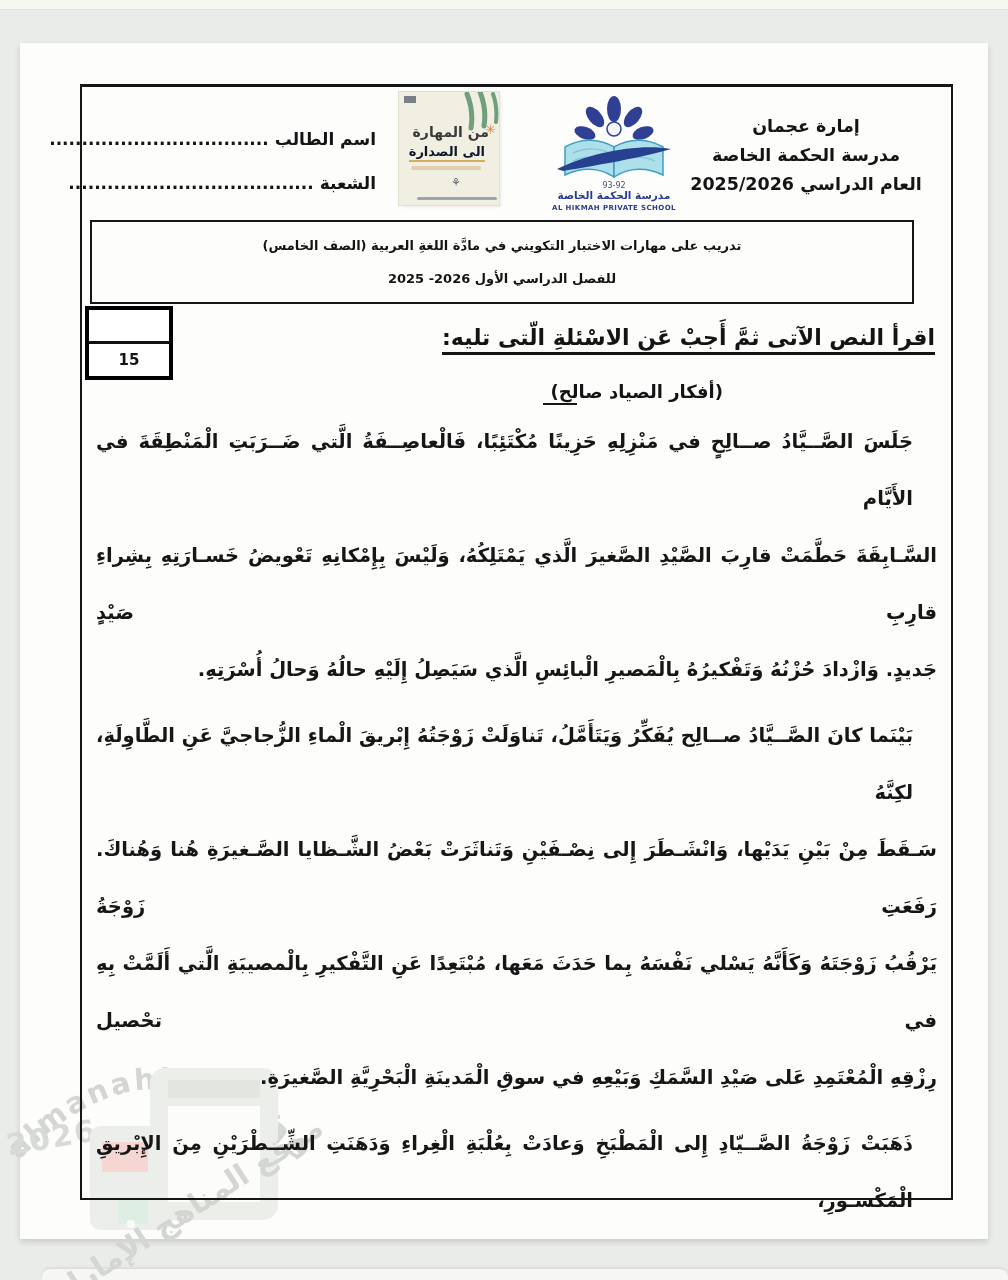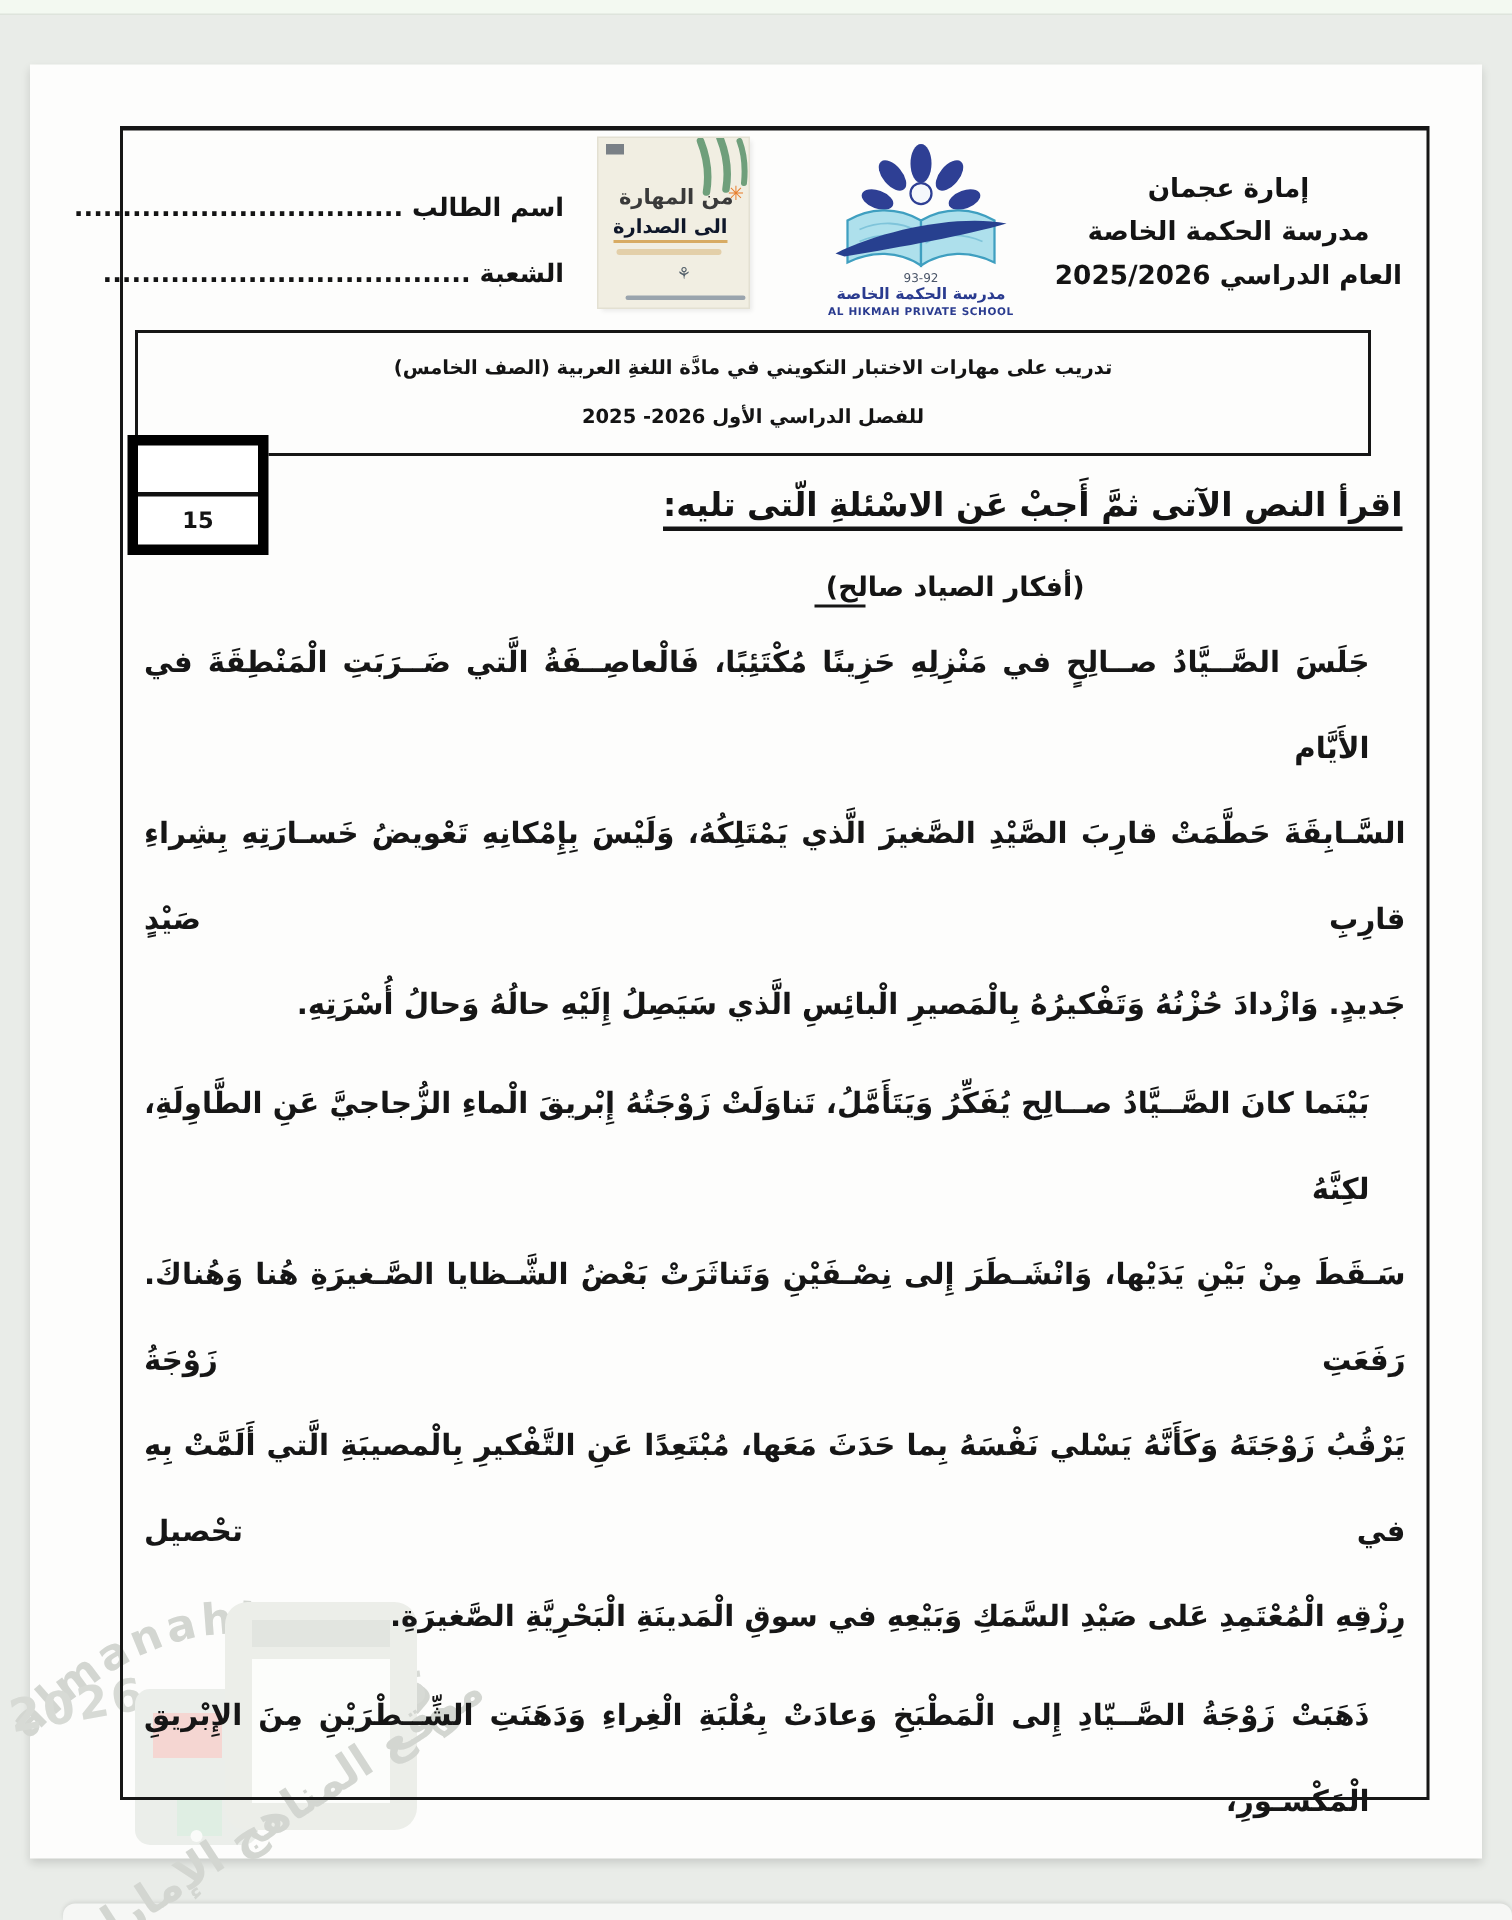--- a/index.html
+++ b/index.html
@@ -15,21 +15,21 @@
   
   .wm{position:absolute;z-index:1;pointer-events:none;}
   .wm-year{font-weight:bold;font-size:30px;color:#d7dad5;letter-spacing:2px;}
   .wm-ar{font-weight:bold;font-size:30px;color:#d3d6d1;white-space:nowrap;direction:rtl;}
 
   
   .frame{position:absolute;left:80px;top:84px;width:873px;height:1116px;box-sizing:border-box;
          border:2px solid #161616;border-top-width:3px;z-index:2;}
 
   
-  .school-info{position:absolute;right:7px;top:25px;width:250px;text-align:center;direction:rtl;
+  .school-info{position:absolute;right:20px;top:25px;width:250px;text-align:center;direction:rtl;
                font-weight:bold;font-size:17.5px;line-height:29px;}
   .logo-wrap{position:absolute;right:272px;top:8px;width:130px;height:118px;}
   .cover{position:absolute;right:452px;top:5px;width:100px;height:113px;background:#f1eee2;
          box-shadow:0 0 0 1px #e3e0d2,2px 2px 3px rgba(0,0,0,.08);overflow:hidden;}
   .cover-title1{position:absolute;right:10px;top:32px;font-weight:bold;font-size:14px;color:#3a3a3a;direction:rtl;}
   .cover-star{position:absolute;right:3px;top:30px;color:#e87f2e;font-size:13px;}
   .cover-title2{position:absolute;right:14px;top:52px;font-weight:bold;font-size:13px;color:#0f172a;
                 border-bottom:2px solid #d8ab63;direction:rtl;padding-bottom:1px;}
   .cover-sub{position:absolute;right:18px;top:74px;width:70px;height:4px;background:#e3cfa9;border-radius:2px;}
   .cover-mark{position:absolute;left:52px;top:84px;font-size:11px;color:#55616b;}
@@ -37,21 +37,21 @@
   .cover-code{position:absolute;left:5px;top:4px;width:12px;height:7px;background:#7a8086;}
   .fields{position:absolute;left:14px;top:42px;width:280px;direction:rtl;font-weight:bold;font-size:17px;}
   .field-row{margin-bottom:24px;white-space:nowrap;}
   .field-dots{letter-spacing:1px;}
 
   
   .title-box{position:absolute;left:8px;top:133px;width:824px;box-sizing:border-box;border:2px solid #161616;
              padding:7px 6px;text-align:center;direction:rtl;font-weight:bold;font-size:13px;line-height:33px;}
 
   
-  .score-box{position:absolute;left:3px;top:203px;width:80px;border:7px solid #000000;background:#fff;z-index:3;}
+  .score-box{position:absolute;left:3px;top:219px;width:80px;border:4px solid #000000;background:#fff;z-index:3;}
   .score-cell{height:31px;}
   .score-cell.bottom{border-top:3px solid #111;height:32px;display:flex;align-items:center;justify-content:center;
                      font-weight:bold;font-size:15px;}
 
   
   .instruction{position:absolute;right:16px;top:238px;direction:rtl;font-weight:bold;font-size:22px;
                text-decoration:underline;text-decoration-thickness:2.5px;text-underline-offset:7px;margin-left:29px;}
   .passage-title{position:absolute;right:228px;top:294px;direction:rtl;font-weight:bold;font-size:18px;}
   .pt-underline{position:absolute;left:-8px;bottom:-3px;width:34px;height:2px;background:#161616;}
   .passage{position:absolute;left:14px;right:14px;top:326px;direction:rtl;font-weight:bold;font-size:19.5px;

